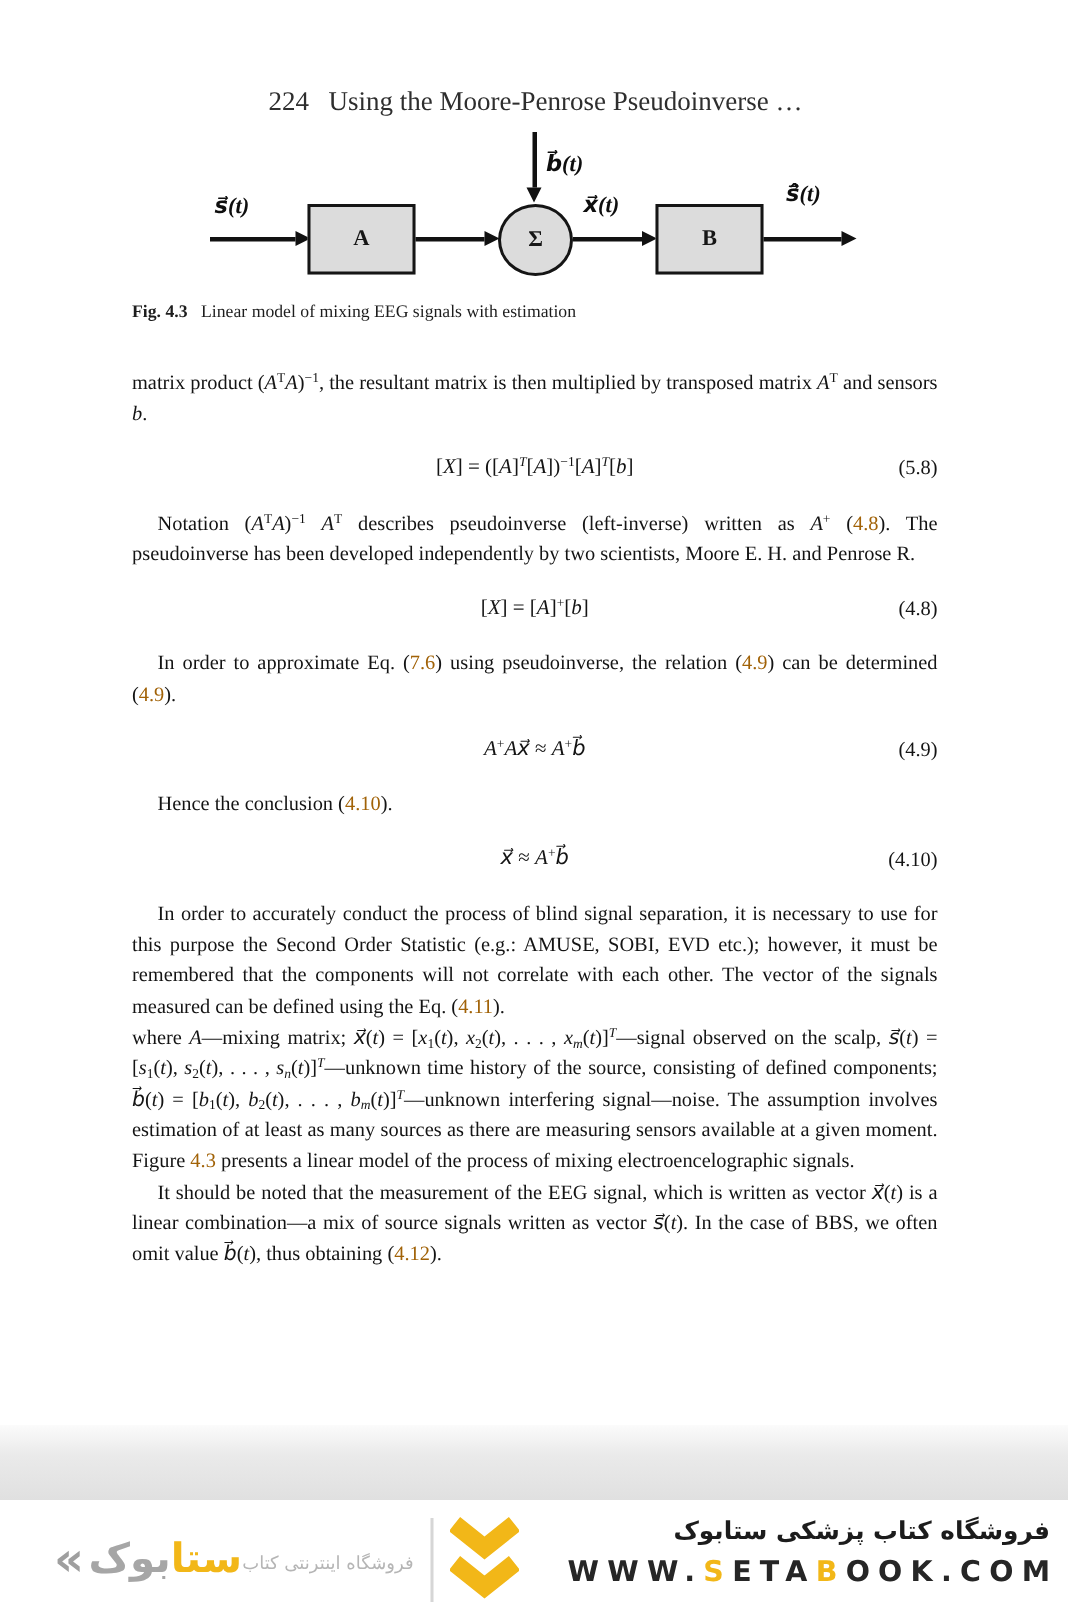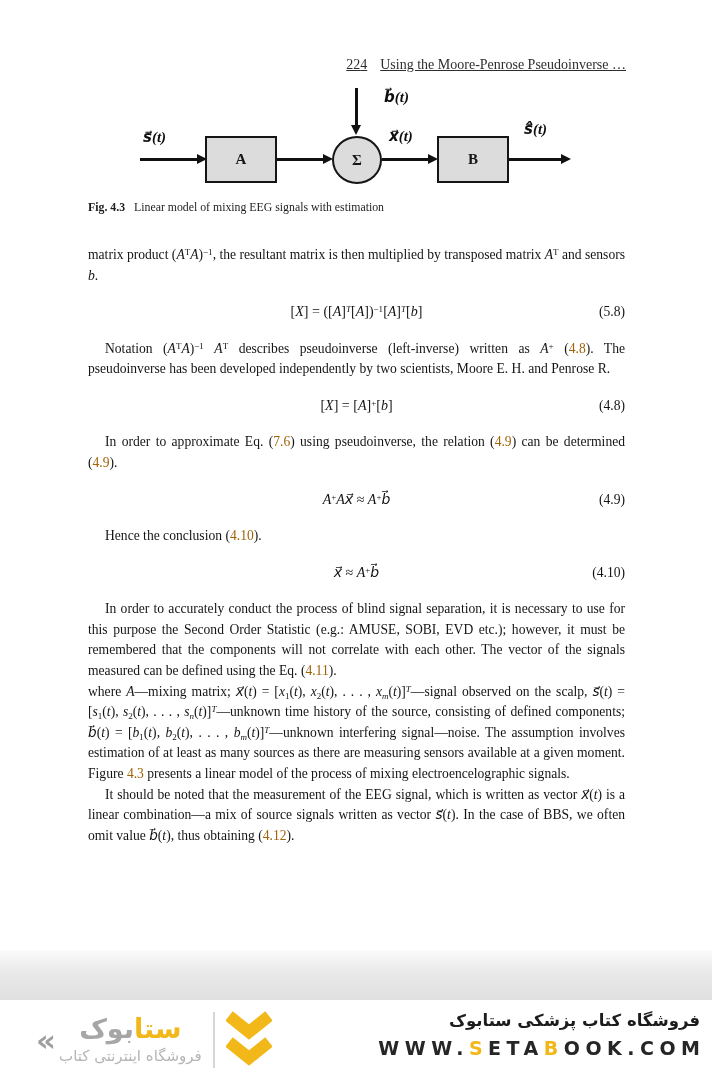--- a/index.html
+++ b/index.html
@@ -1,21 +1,21 @@
 <!DOCTYPE html>
 <html><head>
 <meta charset="utf-8">
 <style>
   html,body{margin:0;padding:0;background:#ffffff;}
   .page{position:relative;width:712px;height:1079px;background:#ffffff;overflow:hidden;
         font-family:"Liberation Serif","DejaVu Serif","DejaVu Sans",serif;color:#161616;}
 
   
   .running-header{position:absolute;top:57px;left:88px;right:86px;display:flex;
-                  justify-content:flex-end;font-size:14px;color:#2e2e2e;text-decoration:underline;}
+                  justify-content:center;font-size:18px;color:#2e2e2e;}
   .running-right{display:flex;gap:13px;}
 
   
   .diagram{position:absolute;left:0;top:0;width:712px;height:230px;}
   .shaft-h{position:absolute;height:3px;background:#111;}
   .shaft-v{position:absolute;width:3px;background:#111;}
   .ah-right{position:absolute;width:0;height:0;border-top:5.5px solid transparent;
             border-bottom:5.5px solid transparent;border-left:10px solid #111;}
   .ah-down{position:absolute;width:0;height:0;border-left:5.5px solid transparent;
            border-right:5.5px solid transparent;border-top:10px solid #111;}
@@ -51,45 +51,45 @@
 
   
   .footer{position:absolute;left:0;top:1000px;width:712px;height:79px;background:#ffffff;
           font-family:"DejaVu Sans","Liberation Sans",sans-serif;}
   .footer-right{position:absolute;right:12px;top:11px;text-align:right;}
   .store-line{direction:rtl;font-size:16.5px;font-weight:bold;color:#1c1c1c;}
   .url-line{margin-top:7px;font-size:19px;font-weight:bold;color:#262626;
             letter-spacing:5.5px;margin-right:-5.5px;white-space:nowrap;}
   .footer-left{position:absolute;left:36px;top:7px;height:66px;display:flex;align-items:center;}
   .guillemet{font-size:31px;font-weight:bold;color:#9f9f9f;margin-right:3px;line-height:1;}
-  .wordmark-col{display:flex;flex-direction:column;align-items:center;}
+  .wordmark-col{display:flex;flex-direction:row;align-items:center;}
   .wordmark{direction:rtl;font-size:27px;font-weight:bold;line-height:1.05;white-space:nowrap;}
   .wm-yellow{color:#F2B718;}
   .wm-gray{color:#a6a6a6;}
-  .tagline{direction:rtl;font-size:15px;color:#b5b5b5;margin-top:3px;white-space:nowrap;}
+  .tagline{direction:rtl;font-size:12px;color:#b5b5b5;margin-top:3px;white-space:nowrap;}
   .logo-divider{width:2px;height:56px;background:#d6d6d6;margin:0 11px;}
 </style>
 </head>
 <body>
 
 <div class="page">
 
   <div class="running-header">
     <span>22</span>
     <span class="running-right">
       <span>4</span>
       <span>Using the Moore-Penrose Pseudoinverse …</span>
     </span>
   </div>
 
   <div class="diagram">
 
     <div class="shaft-v" style="left:355px;top:88px;height:37px;"></div>
     <div class="ah-down" style="left:351px;top:125px;"></div>
-    <div class="dlabel" style="left:364px;top:88px;margin-left:20px;">b⃗(t)</div>
+    <div class="dlabel" style="left:364px;top:100px;">b⃗(t)</div>
 
     <div class="dlabel" style="left:143px;top:128px;">s⃗(t)</div>
     <div class="shaft-h" style="left:140px;top:158px;width:57px;"></div>
     <div class="ah-right" style="left:197px;top:154px;"></div>
 
     <div class="dbox" style="left:205px;top:136px;">A</div>
 
     <div class="shaft-h" style="left:277px;top:158px;width:46px;"></div>
     <div class="ah-right" style="left:323px;top:154px;"></div>
 

